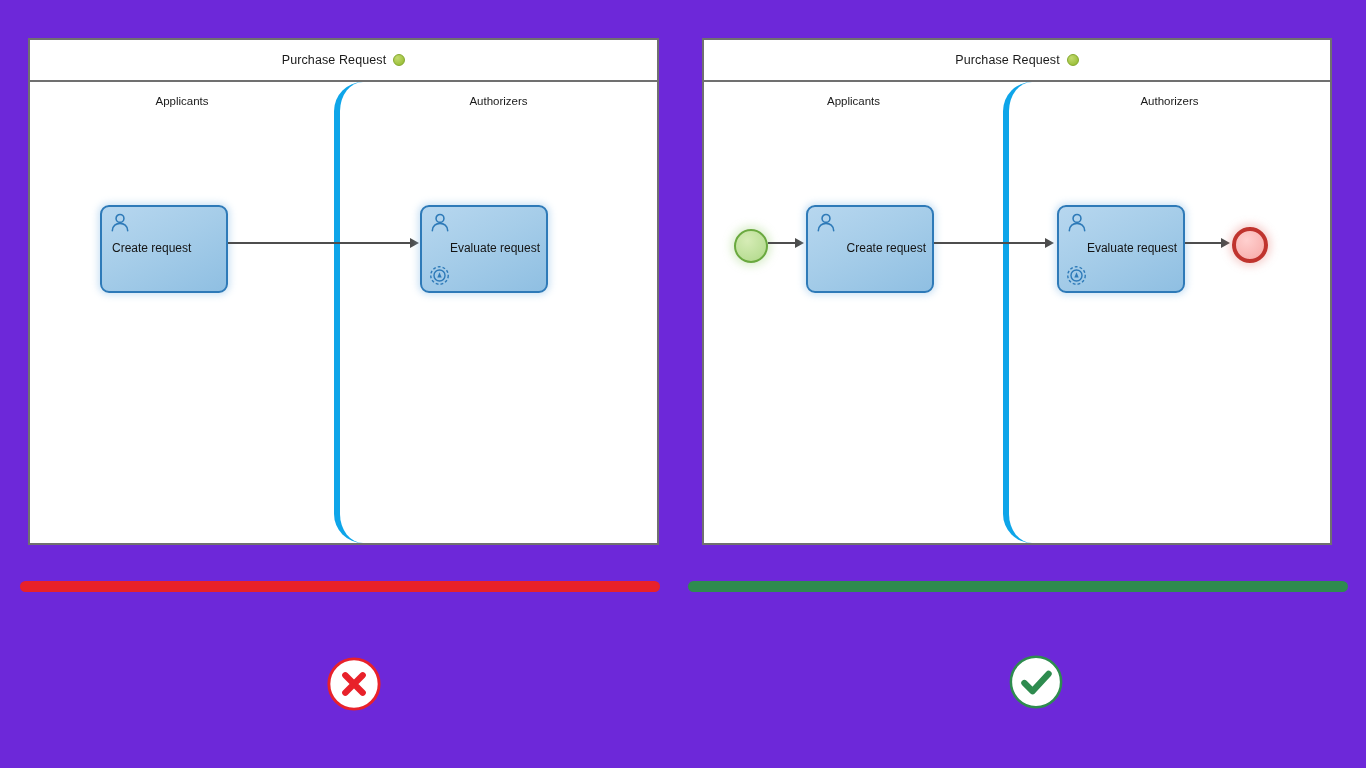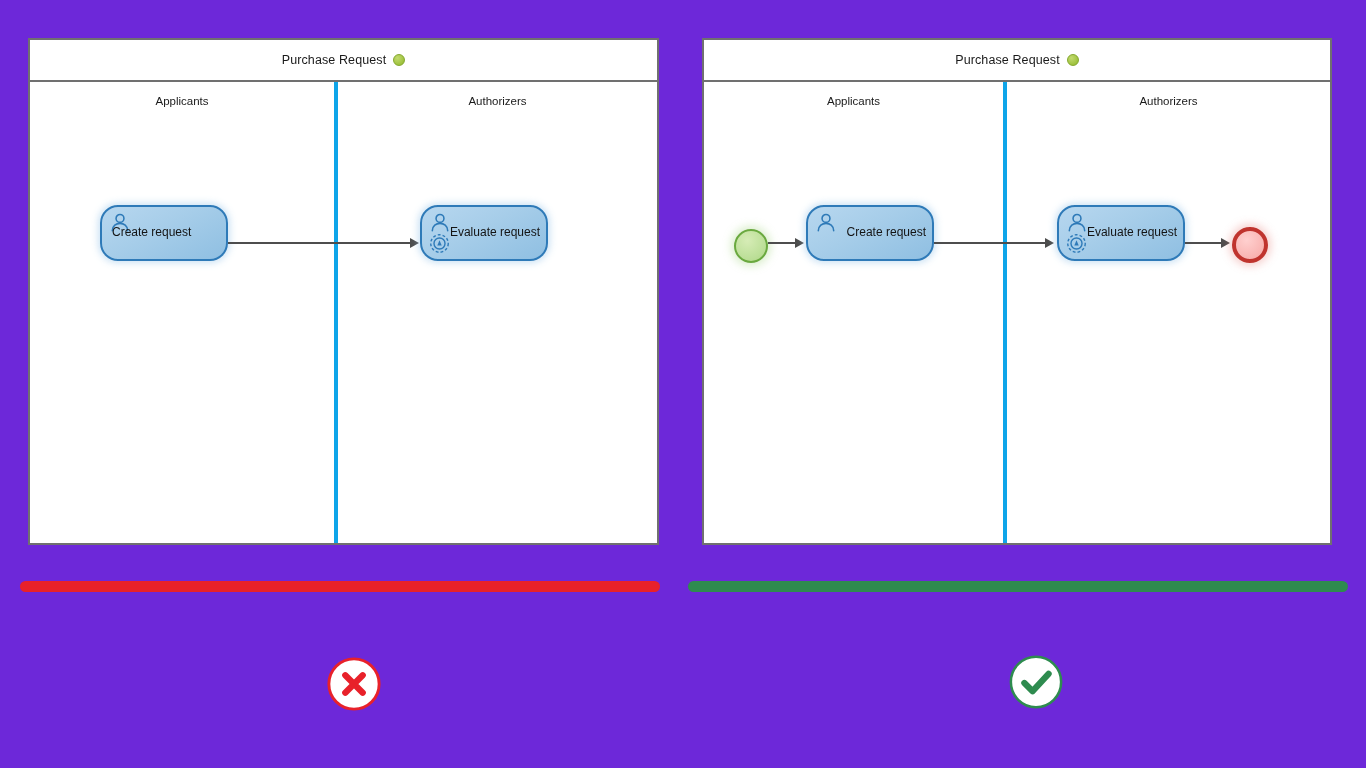--- a/index.html
+++ b/index.html
@@ -64,21 +64,22 @@
     right: 0;
     bottom: 0;
     display: flex;
   }
   .lane {
     position: relative;
     height: 100%;
     box-sizing: border-box;
   }
   .lane + .lane {
-    border-left: 4px solid #0ea5e9;
+    border-left: 6px solid #0ea5e9;
+    border-radius: 29px;
   }
   .lane-label {
     position: absolute;
     top: 13px;
     left: 0;
     right: 0;
     text-align: center;
     font-size: 11.5px;
     color: #1a1a1a;
     white-space: nowrap;
@@ -93,22 +94,22 @@
     height: 100%;
     pointer-events: none;
   }
   .shapes > * { pointer-events: auto; }
 
   
   .task {
     position: absolute;
     box-sizing: border-box;
     width: 128px;
-    height: 56px;
-    border-radius: 18px;
+    height: 88px;
+    border-radius: 9px;
     border: 2px solid #2e7ab8;
     background: linear-gradient(152deg, #b7d7ef 0%, #a6cde9 45%, #8fbfe2 100%);
     box-shadow: 0 0 7px 2px rgba(140,190,230,0.45);
   }
   .task-label {
     position: absolute;
     left: 6px;
     right: 6px;
     top: 50%;
     transform: translateY(-50%);

